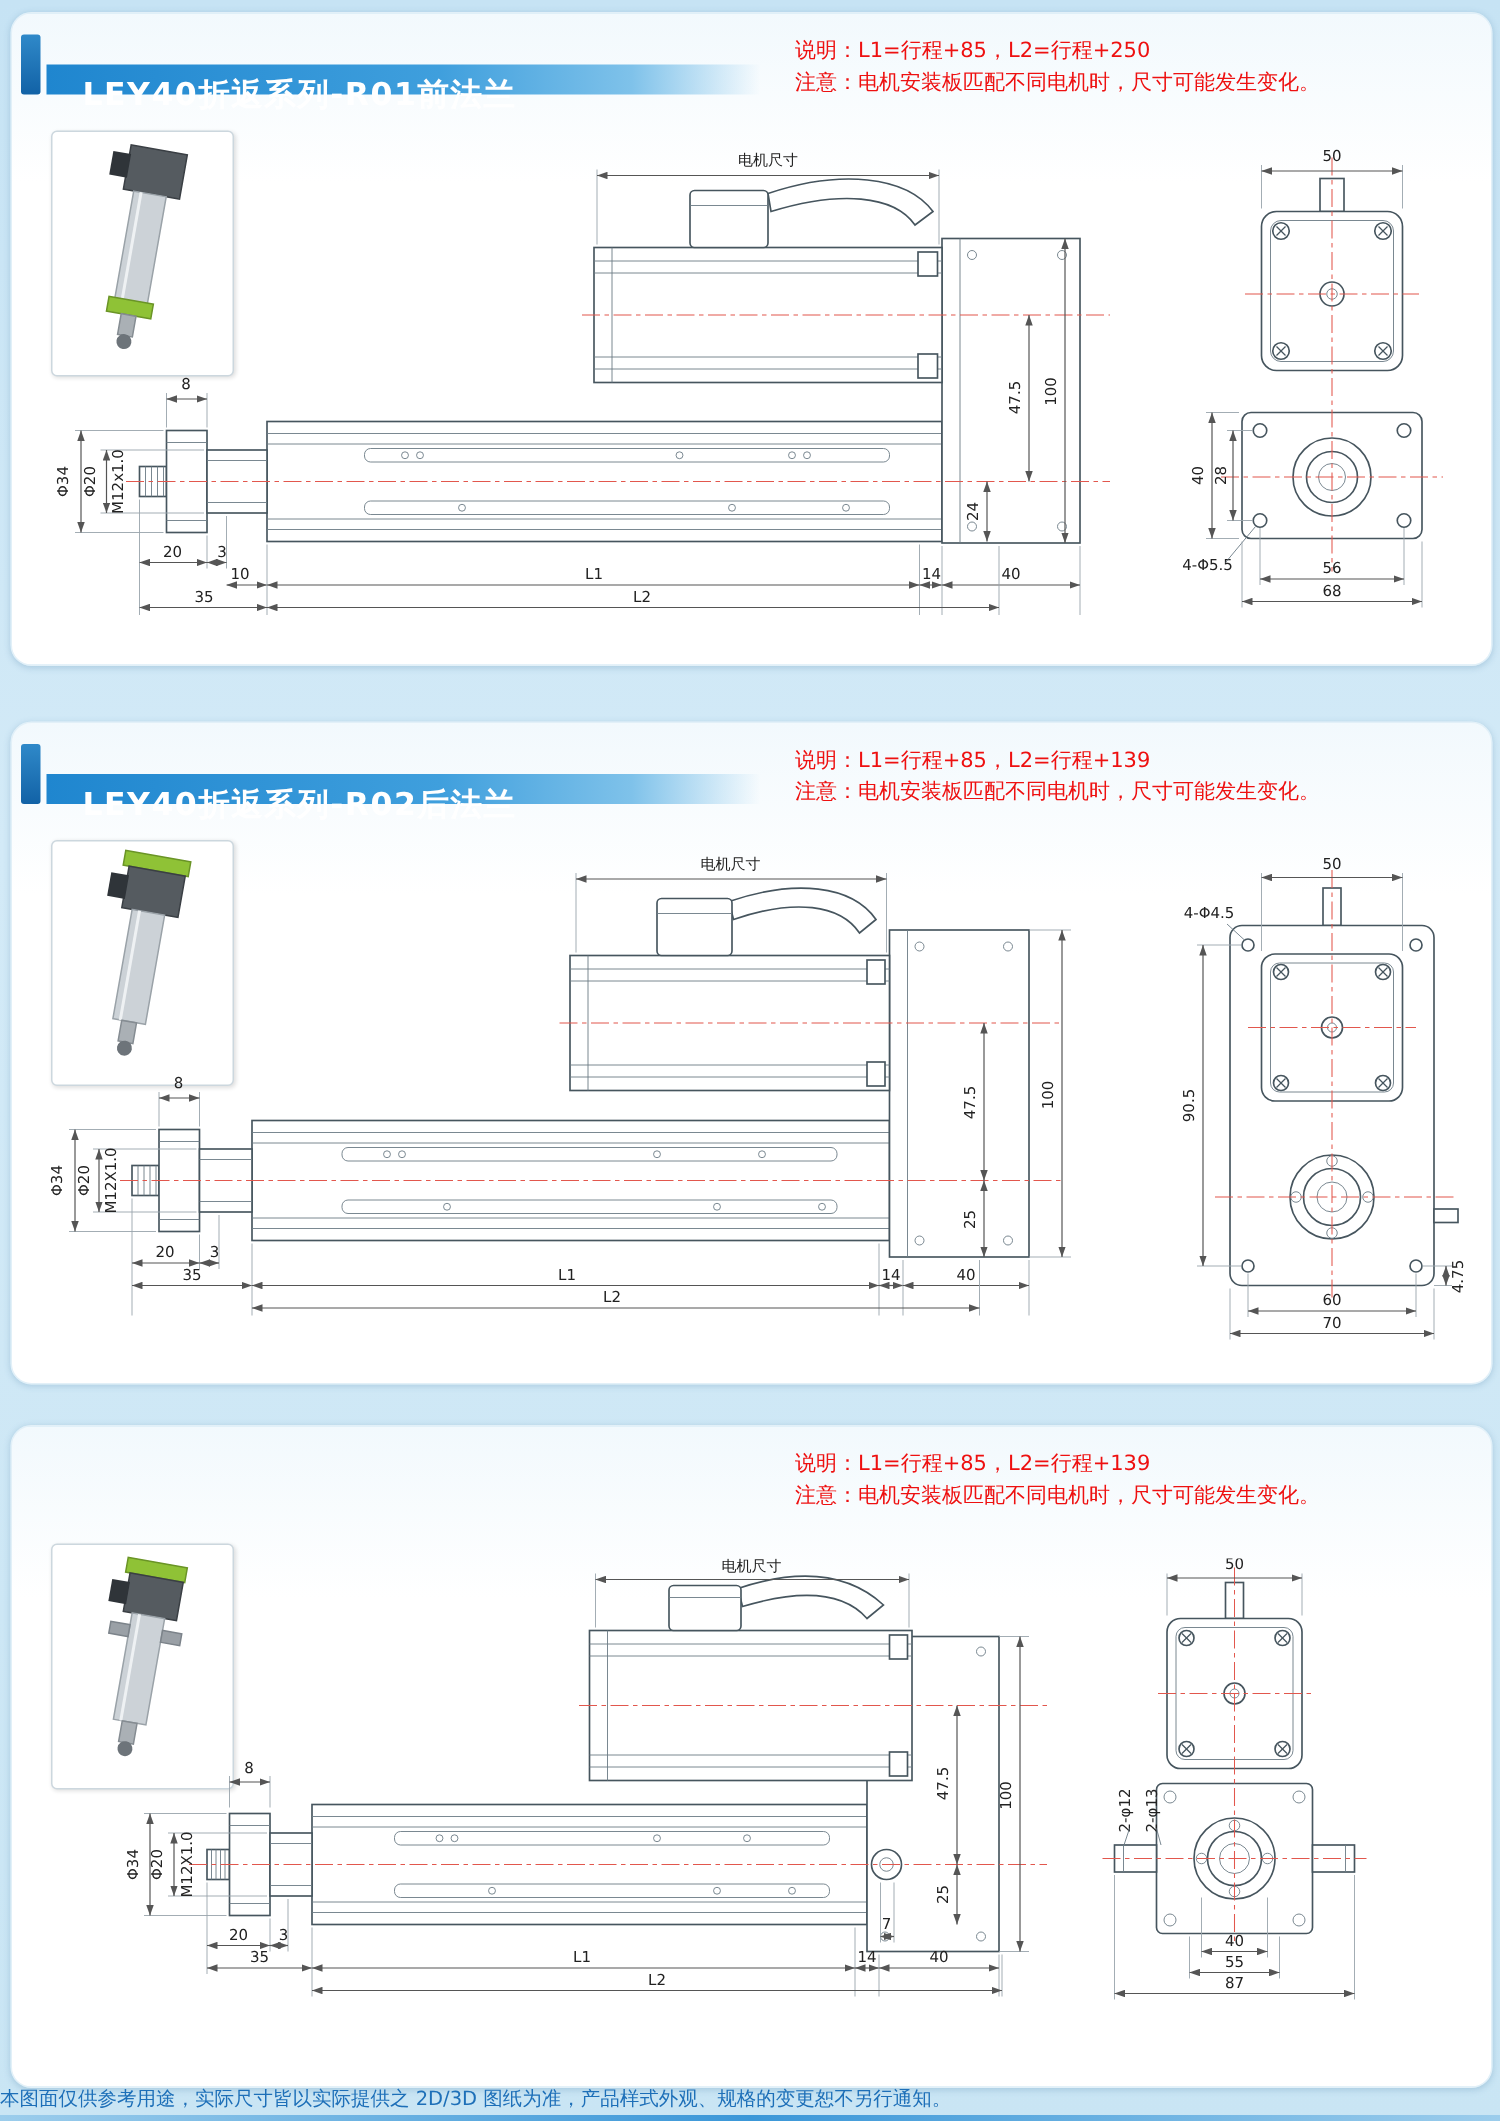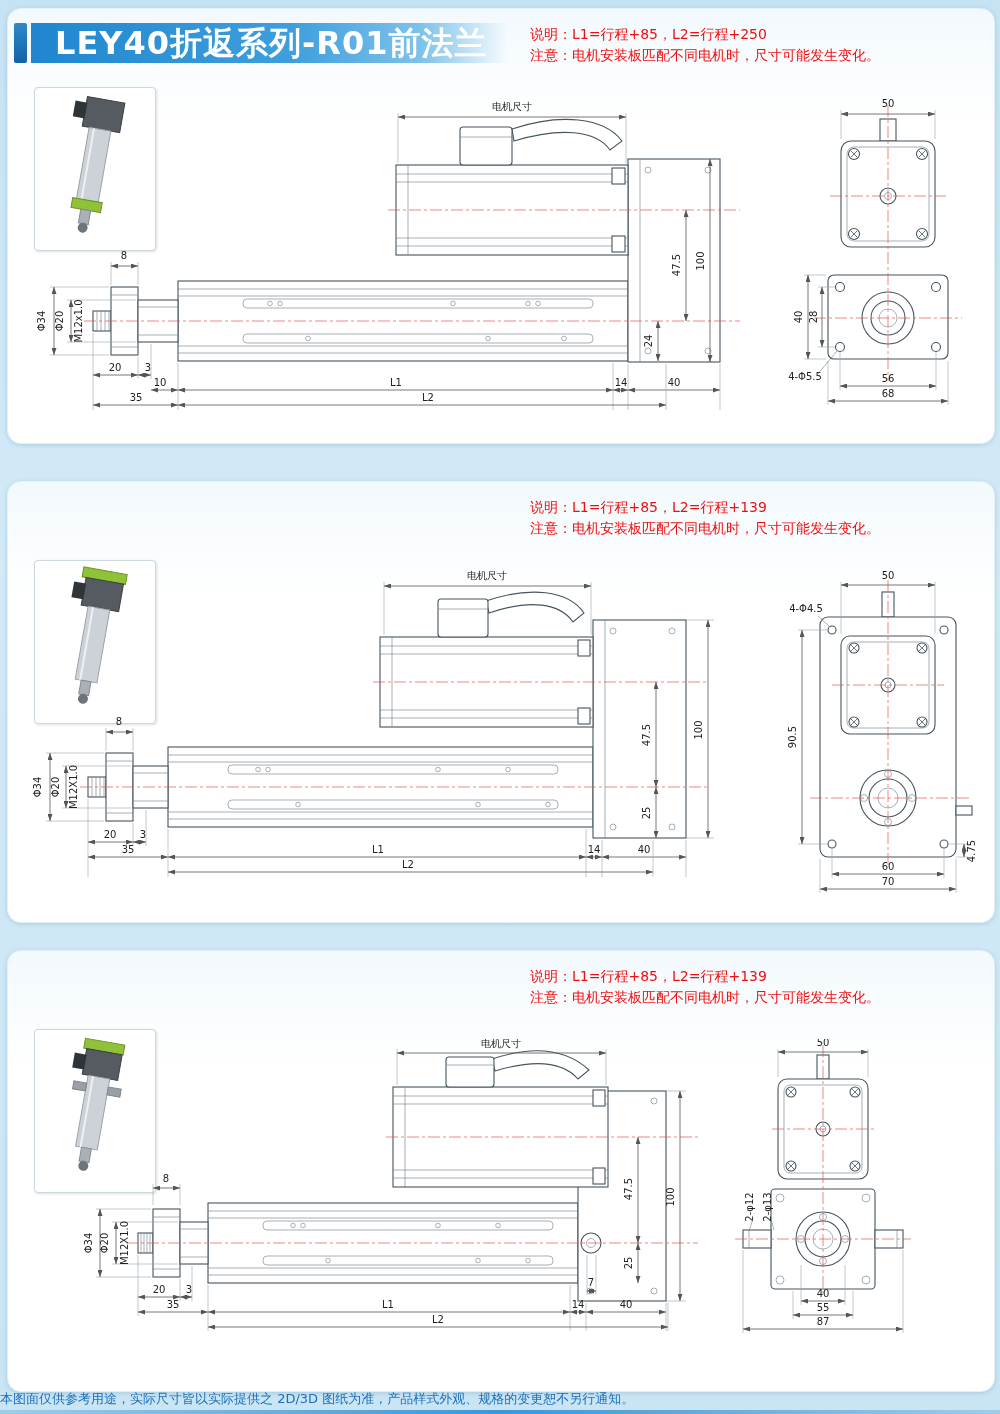--- a/index.html
+++ b/index.html
@@ -15,21 +15,21 @@
     box-shadow:0 1px 4px rgba(80,130,170,.28);
   }
   #p1{top:8px;height:434px}
   #p2{top:481px;height:440px}
   #p3{top:950px;height:440px}
   .hdr{position:absolute;top:14px;left:6px;height:40px;display:flex;align-items:stretch;}
   .hdr .accent{width:13px;background:linear-gradient(180deg,#2f89c9,#1262a6);border-radius:2px;margin-right:4px;}
   .hdr .bar{
     width:452px;padding-left:24px;white-space:nowrap;
     background:linear-gradient(90deg,#1f86cf 0%,#3f9fdd 55%,#7fc2ea 82%,rgba(160,210,240,0) 100%);
-    color:#fff;font-size:32px;font-weight:bold;line-height:40px;letter-spacing:1px;
+    color:#fff;font-size:21px;font-weight:bold;line-height:40px;letter-spacing:1px;margin-top:20px;
   }
   .notes{position:absolute;left:522px;top:15px;color:#ee1010;font-size:14px;line-height:21px;white-space:nowrap;}
   .thumb{
     position:absolute;left:26px;top:78px;width:120px;height:162px;
     background:#fff;border:1px solid #ccd7de;border-radius:4px;
     box-shadow:1px 1px 3px rgba(0,0,0,.13);
   }
   .draw{position:absolute;left:0;top:88px;}
   .footer{position:absolute;left:0;bottom:6px;width:100%;text-align:left;font-size:13px;color:#1d6fb8;}
   .footline{position:absolute;left:0;bottom:0;width:100%;height:4px;
@@ -229,20 +229,24 @@
       <text class="tx" x="880" y="285">56</text>
       <line class="xl" x1="820" y1="264" x2="820" y2="308"></line>
         <line class="xl" x1="940" y1="264" x2="940" y2="308"></line>
       <line class="dl" x1="820" y1="304" x2="940" y2="304"></line>
       <text class="tx" x="880" y="300">68</text>
     </g>
   </svg>
 </div>
 
 <div class="panel" id="p2">
+  <div class="hdr">
+    <div class="accent"></div>
+    <div class="bar">LEY40折返系列-R02后法兰</div>
+  </div>
   <div class="notes">
     <div>说明：L1=行程+85，L2=行程+139</div>
     <div>注意：电机安装板匹配不同电机时，尺寸可能发生变化。</div>
   </div>
   <svg class="thumb" width="120" height="162" viewBox="0 0 120 160">
     <g transform="rotate(10 60 80)">
       <rect x="36" y="8" width="44" height="10" fill="#8fc236" stroke="#6a9426"></rect>
       <rect x="40" y="18" width="38" height="28" fill="#555b60" stroke="#3a3f44"></rect>
       <rect x="29" y="24" width="12" height="16" fill="#2f3439"></rect>
       <rect x="47" y="46" width="22" height="74" fill="#ccd2d7" stroke="#9aa2a8"></rect>

